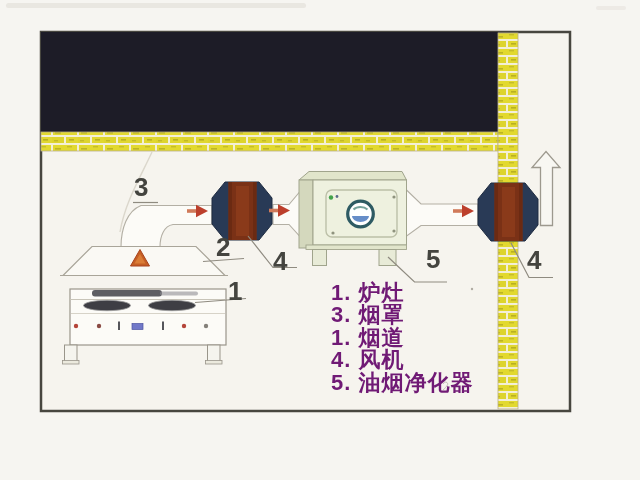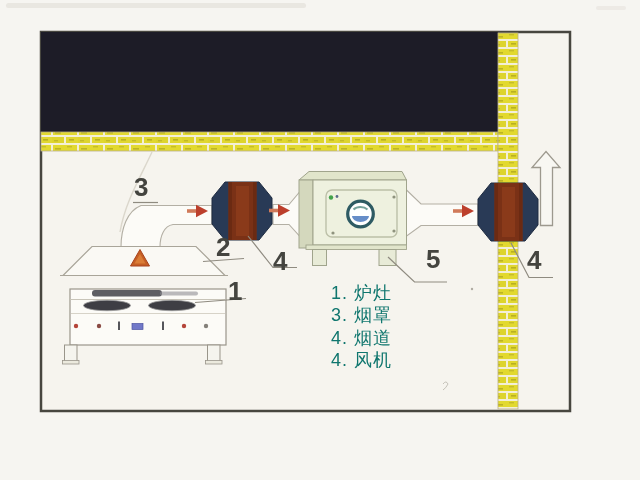--- a/index.html
+++ b/index.html
@@ -1,22 +1,22 @@
 <!DOCTYPE html>
 <html><head>
 <meta charset="utf-8">
 <style>
   html,body{margin:0;padding:0;background:#f6f5f1;}
   .stage{position:relative;width:640px;height:480px;background:#f6f5f1;overflow:hidden;
          font-family:"Liberation Sans",sans-serif;}
   .stage svg{position:absolute;left:0;top:0;}
   .callout{position:absolute;font-weight:700;font-size:26px;line-height:1;color:#44443f;
            font-family:"Liberation Sans",sans-serif;}
-  .legend{position:absolute;left:331px;top:282px;color:#0f766e;font-weight:400;
-          font-size:18px;line-height:22.4px;letter-spacing:1px;white-space:nowrap;}
+  .legend{position:absolute;left:331px;top:282px;color:#701a75;font-weight:700;
+          font-size:22px;line-height:22.4px;letter-spacing:1px;white-space:nowrap;}
   .legend div{height:22.4px;}
 </style>
 </head>
 <body>
 
 <div class="stage">
 
 <svg width="640" height="480" viewBox="0 0 640 480">
   <defs>
     <pattern id="brick" width="26" height="16" patternUnits="userSpaceOnUse">
@@ -141,17 +141,18 @@
 <div class="callout" style="left:134px;top:174px">3</div>
 <div class="callout" style="left:216px;top:234px">2</div>
 <div class="callout" style="left:228px;top:278px">1</div>
 <div class="callout" style="left:273px;top:248px">4</div>
 <div class="callout" style="left:527px;top:247px">4</div>
 <div class="callout" style="left:426px;top:246px">5</div>
 
 <div class="legend">
   <div>1. 炉灶</div>
   <div>3. 烟罩</div>
-  <div>4. 烟道</div>
+  <div>1. 烟道</div>
   <div>4. 风机</div>
+  <div>5. 油烟净化器</div>
 </div>
 
 </div>
 
 </body></html>

